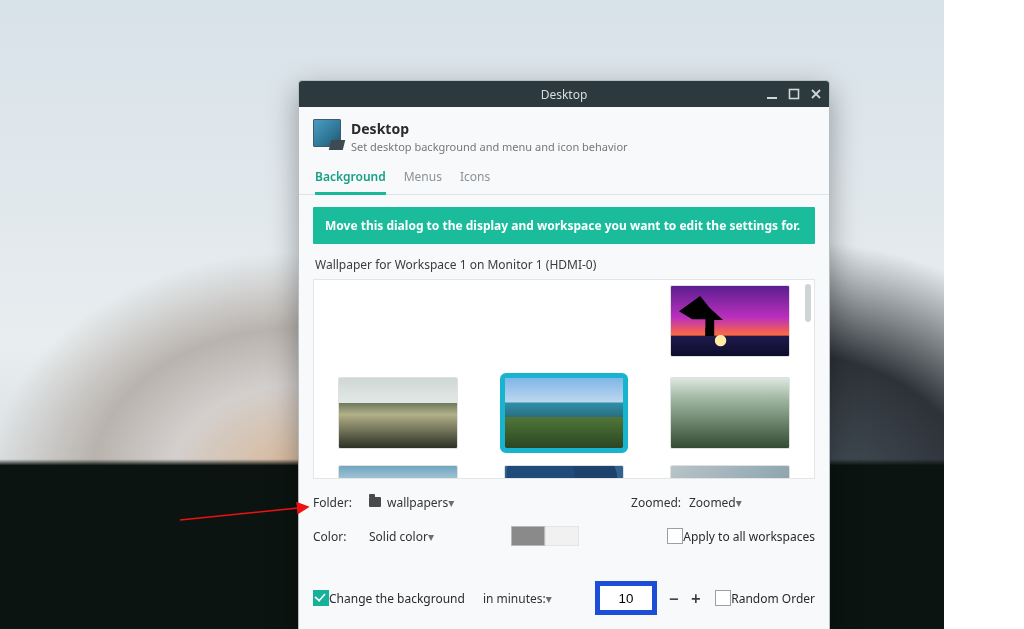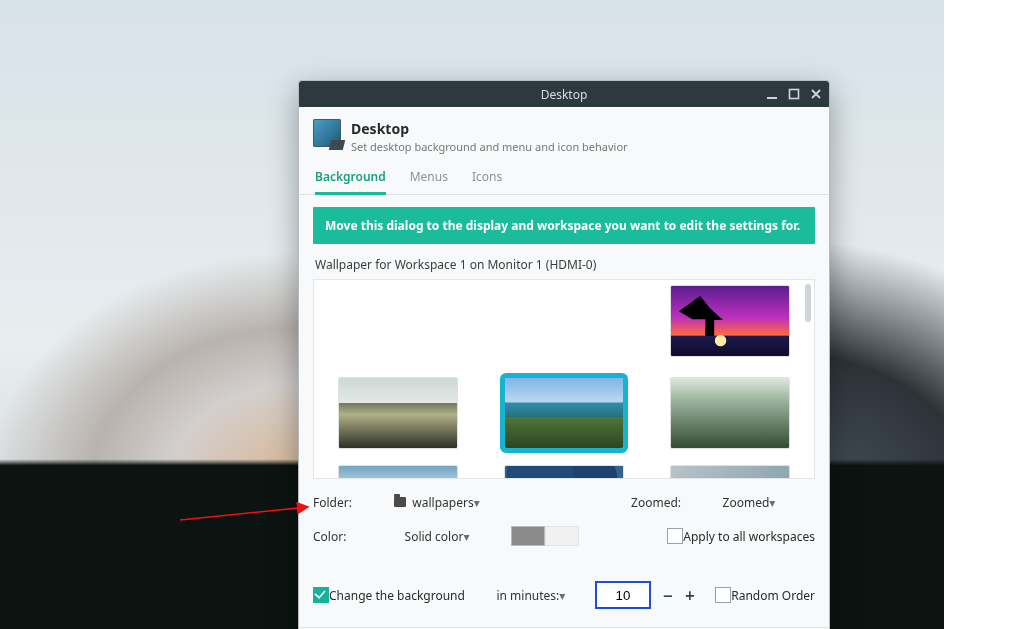--- a/index.html
+++ b/index.html
@@ -19,21 +19,21 @@
   .window{position:absolute;left:298px;top:80px;width:530px;background:#f7f9fa;border:1px solid #b7bcc0;box-shadow:0 10px 30px rgba(0,0,0,.35);border-radius:3px;}
   .titlebar{height:26px;background:#2c3a3f;color:#d6dde0;display:flex;align-items:center;justify-content:center;position:relative;border-radius:3px 3px 0 0;font-size:12px;}
   .titlebar .controls{position:absolute;right:6px;top:0;height:26px;display:flex;align-items:center;gap:8px;color:#cfd6d9;}
   .titlebar .controls span{display:inline-flex;width:14px;height:14px;align-items:center;justify-content:center;cursor:pointer;}
   .header{display:flex;align-items:flex-start;padding:12px 14px 8px;}
   .header .app-icon{width:28px;height:28px;background:linear-gradient(135deg,#4aa0c6 0%,#2f7697 60%,#1e5066 100%);border-radius:2px;box-shadow:0 0 0 1px #415a67 inset;position:relative;margin-right:10px;flex:none;}
   .header .app-icon::after{content:"";position:absolute;right:-3px;bottom:-3px;width:14px;height:10px;background:#3f4a50;transform:skewX(-14deg);}
   .header h1{margin:0;font-size:14px;font-weight:700;}
   .header p{margin:1px 0 0;font-size:11px;color:#777;}
   
-  .tabs{display:flex;gap:24px;padding:0 16px;border-bottom:1px solid #dfe3e6;}
+  .tabs{display:flex;gap:18px;padding:0 16px;border-bottom:1px solid #dfe3e6;}
   .tab{padding:6px 0 7px;font-size:12px;color:#8a9197;cursor:pointer;}
   .tab.active{color:#18a085;font-weight:600;border-bottom:3px solid #18b99b;margin-bottom:-1px;}
   
   .body{padding:12px 14px 8px;}
   .banner{background:#1abc9c;color:#ffffff;padding:10px 12px;font-size:12px;border-radius:1px;font-weight:bold;}
   .caption{margin:12px 2px 6px;font-size:12px;color:#3c3c3c;}
   
   .wp-scroll{position:relative;border:1px solid #e3e6e8;height:186px;padding:6px 10px;overflow:hidden;background:#fff;}
   .wp-scroll::after{content:"";position:absolute;right:3px;top:4px;width:6px;height:38px;background:#cfd4d7;border-radius:3px;}
   .wp-grid{display:grid;grid-template-columns:repeat(3,1fr);gap:18px 18px;justify-items:center;}
@@ -49,31 +49,31 @@
   .wp.coast{background:
      linear-gradient(180deg,#7fb6e8 0%,#bcd7ed 34%,#2e8fa8 36%,#2a6f80 55%,#507638 56%,#2b4522 100%);}
   .wp.forest{background:
      linear-gradient(180deg,#dfe7df 0%,#9fb7a0 30%,#334b33 100%);}
   .wp.abstract1{background:linear-gradient(180deg,#6fa6c2 0%,#c8d7df 100%);}
   .wp.abstract2{background:radial-gradient(circle at 30% 40%,#204a7a 0 40%,transparent 41%),radial-gradient(circle at 70% 60%,#1d426d 0 35%,transparent 36%),#33628f;}
   .wp.abstract3{background:linear-gradient(135deg,#b8c4c8 0%,#8aa3ad 100%);}
   
   .row{display:flex;align-items:center;margin-top:12px;font-size:12px;}
   .row .lbl{width:48px;color:#333;}
-  .combo{display:inline-flex;align-items:center;justify-content:center;min-width:136px;height:22px;padding:0 6px 0 8px;cursor:pointer;color:#333;}
+  .combo{display:inline-flex;align-items:center;justify-content:flex-start;min-width:136px;height:22px;padding:0 6px 0 8px;cursor:pointer;color:#333;}
   .combo .chev{color:#6b6f72;}
   .folder-icon{display:inline-block;width:12px;height:10px;background:#4a4a4a;margin-right:6px;position:relative;border-radius:1px;}
   .folder-icon::before{content:"";position:absolute;left:0;top:-3px;width:6px;height:3px;background:#4a4a4a;border-radius:1px 1px 0 0;}
   .swatch{width:32px;height:18px;border:1px solid #b6bbbf;display:inline-block;cursor:pointer;}
   .swatch.dark{background:#8a8a8a;}
   .swatch.light{background:#f1f1f1;border-color:#e2e4e6;}
   .chk{display:inline-block;width:14px;height:14px;border:1px solid #9aa0a4;background:#fff;position:relative;cursor:pointer;flex:none;}
   .chk.checked{background:#15b198;border-color:#15b198;}
   .chk.checked::after{content:"";position:absolute;left:2px;top:-1px;width:6px;height:10px;border:2px solid #fff;border-top:none;border-left:none;transform:rotate(42deg) scale(.8);}
-  .numfield{width:48px;height:22px;border:2px solid #1d4ed8;background:#fff;text-align:center;font:12px/22px inherit;margin-right:6px;}
+  .numfield{width:48px;height:22px;border:5px solid #1d4ed8;background:#fff;text-align:center;font:12px/22px inherit;margin-right:6px;}
   .spin{width:22px;height:22px;display:inline-flex;align-items:center;justify-content:center;font-size:17px;font-weight:600;color:#3b3b3b;cursor:pointer;}
   .grow{flex:1;}
   .sep{height:1px;background:#e3e6e8;margin:18px -14px 0;}
   
   .arrow{position:absolute;left:178px;top:494px;width:140px;height:30px;pointer-events:none;}
 </style>
 </head>
 <body>
 
 <div class="desktop">

